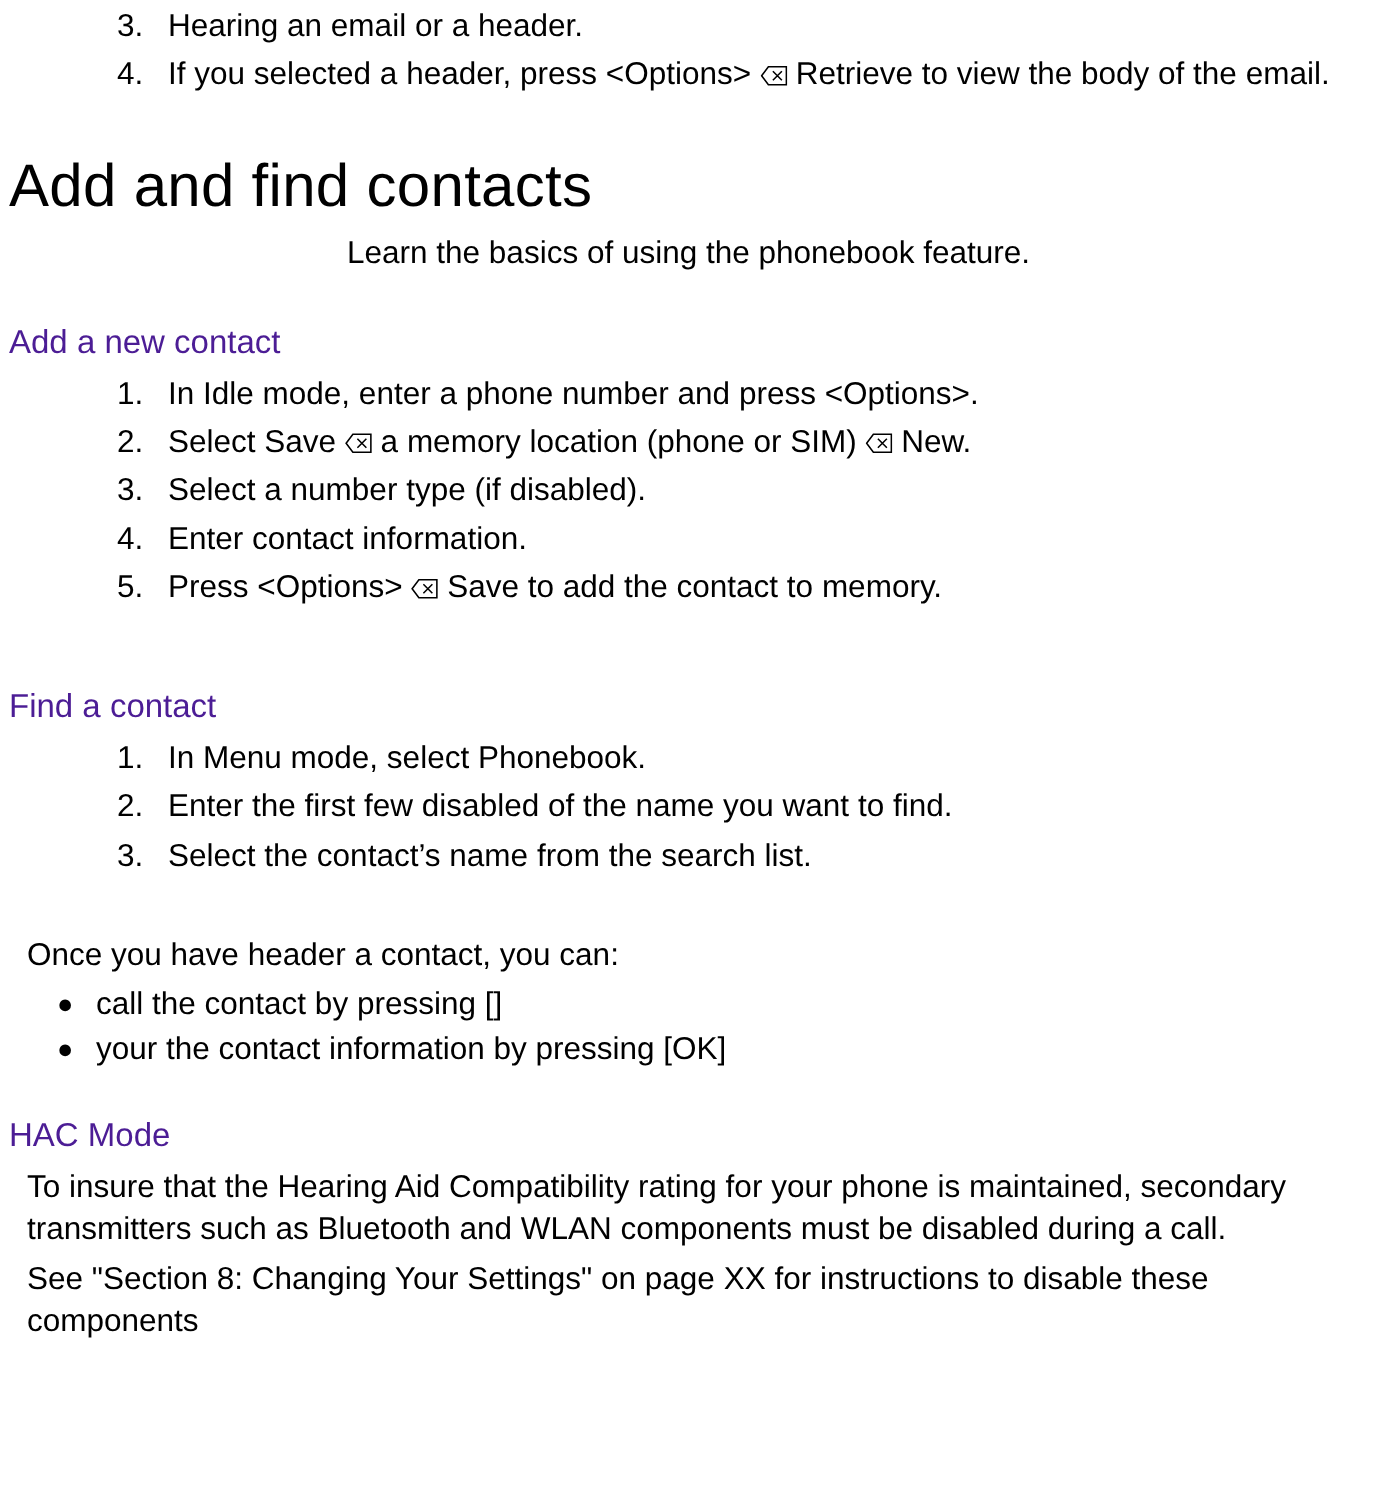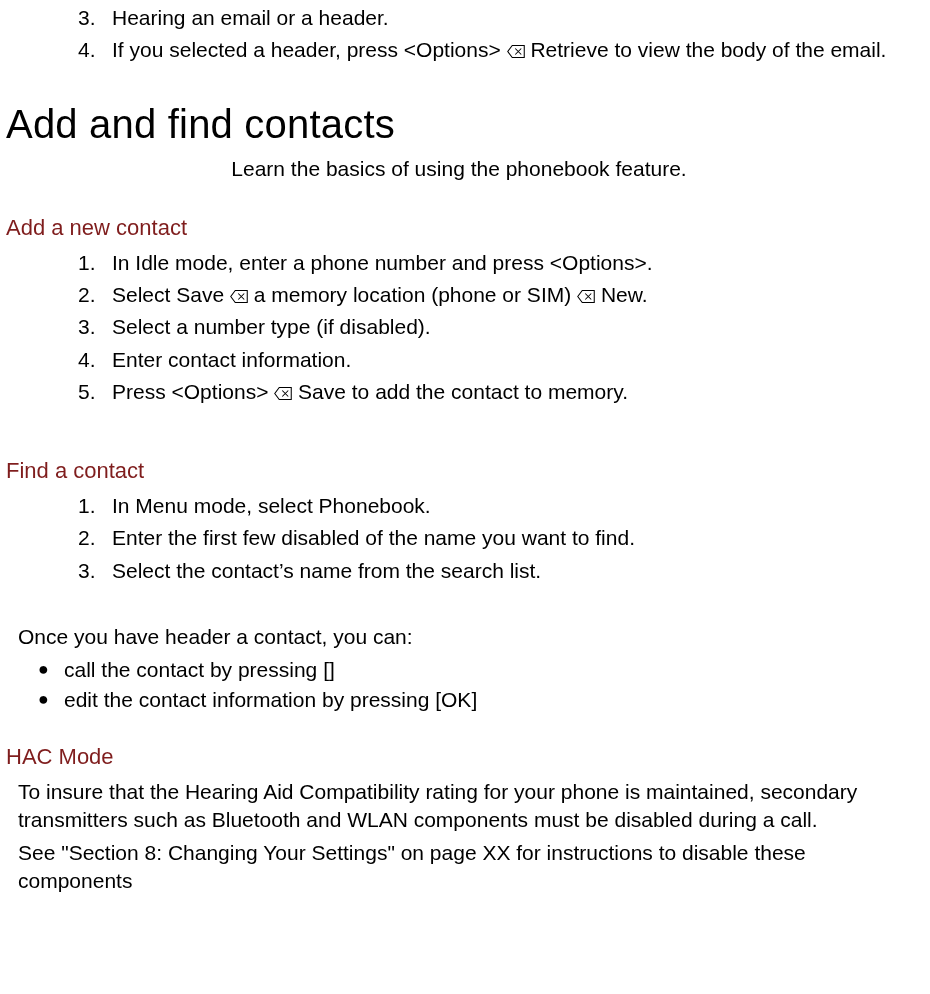--- a/index.html
+++ b/index.html
@@ -41,21 +41,21 @@
     font-weight: normal;
     font-size: 40px;
     margin: 32px 0 4px -12px;
     letter-spacing: 0.2px;
   }
   .lead {
     margin: 0 0 30px -12px;
     text-align: center;
   }
   .sub {
-    color: #7f1d1d;
+    color: #4c1d95;
     font-size: 22px;
     margin: 12px 0 6px -12px;
   }
   .box-icon {
     display: inline-block;
     vertical-align: -2px;
     width: 18px;
     height: 15px;
     position: relative;
   }
@@ -161,20 +161,20 @@
         <span class="num">3.</span>
         <span class="txt">Select the contact’s name from the search list.</span>
       </li>
     </ul>
 
   <div class="gap"></div>
 
   <div class="para">Once you have header a contact, you can:</div>
   <ul class="bullets">
       <li>call the contact by pressing []</li>
-      <li>edit the contact information by pressing [OK]</li>
+      <li>your the contact information by pressing [OK]</li>
     </ul>
 
   <div class="sub">HAC Mode</div>
   <div class="body-text">To insure that the Hearing Aid Compatibility rating for your phone is maintained, secondary transmitters such as Bluetooth and WLAN components must be disabled during a call.</div>
   <div class="body-text">See "Section 8: Changing Your Settings" on page XX for instructions to disable these components</div>
 
 </div>
 
 </body></html>

